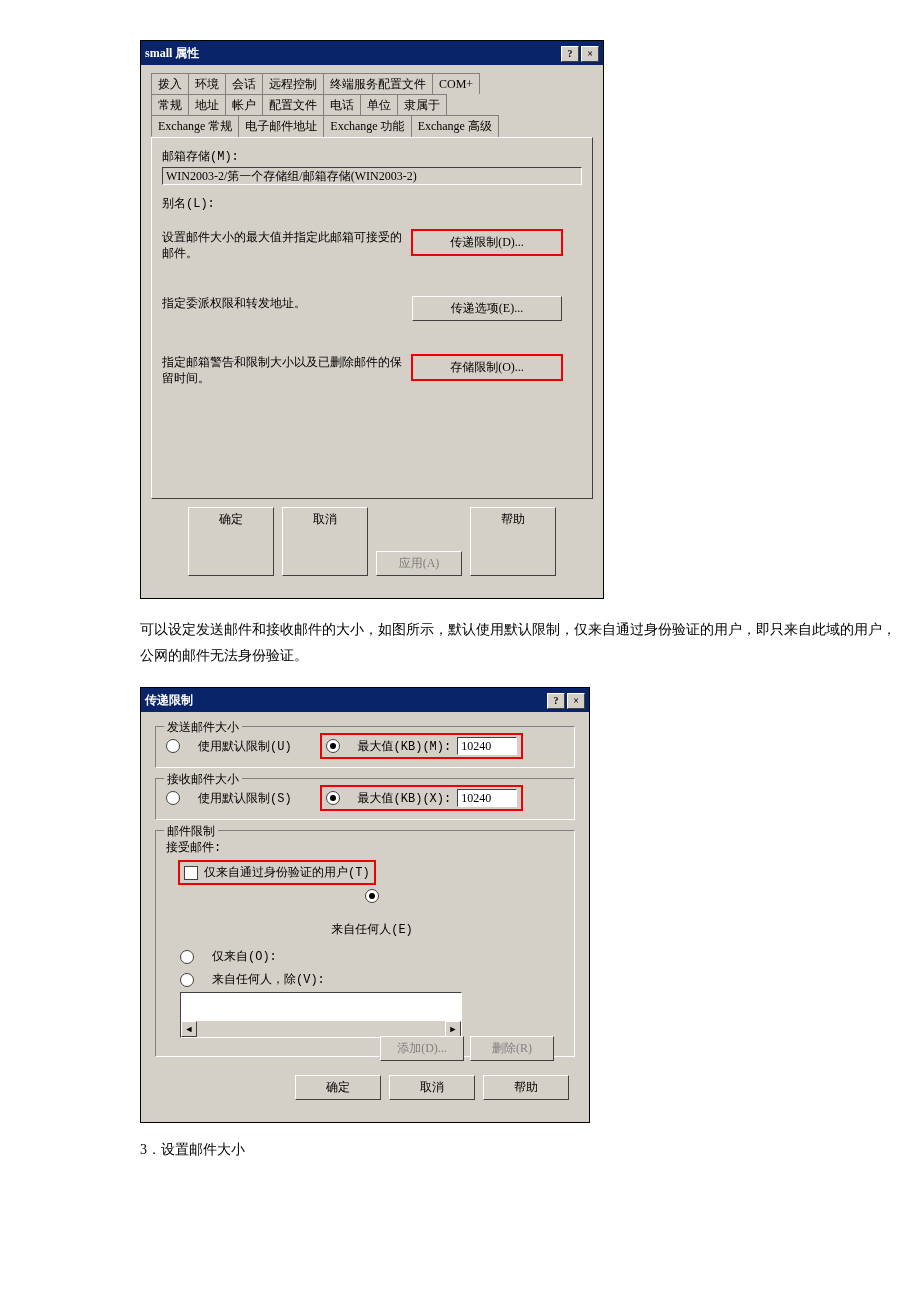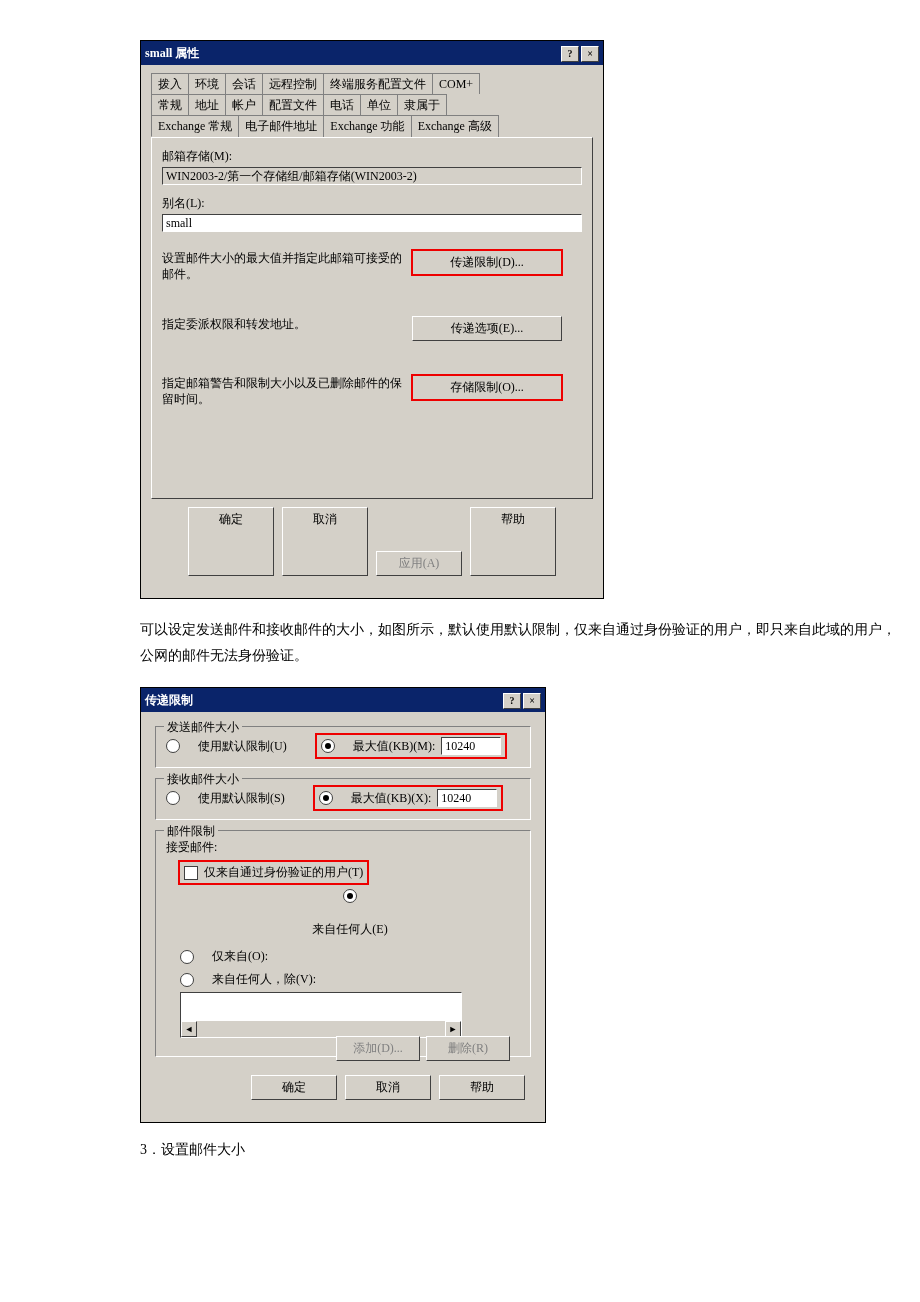--- a/index.html
+++ b/index.html
@@ -4,21 +4,21 @@
 <style>
   body { margin:0; background:#fff; font-family:"Microsoft YaHei","SimSun",Tahoma,sans-serif; font-size:12px; color:#000; width:920px; }
   .page { padding:40px 60px 40px 140px; }
   .dlg { border:1px solid #000; background:#D4D0C8; width:464px; box-sizing:border-box; margin-bottom:18px;}
   .titlebar { background:#0A246A; color:#fff; font-weight:bold; padding:3px 4px; display:flex; align-items:flex-end; height:18px;}
   .titlebar .title { font-family:"SimSun",Tahoma; font-size:12px; }
   .tbtns { margin-left:auto; display:flex;}
   .tbtn { width:16px; height:14px; background:#D4D0C8; border:1px solid #fff; border-right-color:#404040; border-bottom-color:#404040; margin-left:2px; font-family:Tahoma; font-size:10px; font-weight:bold; color:#000; display:flex;align-items:center;justify-content:center;line-height:1;}
   .client { padding:8px 10px 10px 10px; }
   .panel { border-left:1px solid #fff; border-top:1px solid #fff; border-right:1px solid #404040; border-bottom:1px solid #404040; padding:10px 10px 30px 10px; min-height:320px; position:relative;}
-  .lbl { font-family:Liberation Serif, serif; font-size:12px; }
+  .lbl { font-family:Liberation Mono, monospace; font-size:12px; }
   .txt { border:1px solid #404040; border-right-color:#fff; border-bottom-color:#fff; background:#fff; padding:1px 3px; font-family:"SimSun"; font-size:12px; width:100%; box-sizing:border-box; height:18px; line-height:14px;}
   .txt.ro { background:#D4D0C8; color:#000; }
   .row { margin-bottom:10px;}
   .desc-row { display:flex; align-items:flex-start; margin-top:18px; margin-bottom:34px;}
   .desc-row .lbl { width:250px; line-height:16px;}
   .btn3d { border:1px solid #fff; border-right-color:#404040; border-bottom-color:#404040; background:#D4D0C8; padding:3px 0; width:150px; text-align:center; font-family:"SimSun"; font-size:12px; box-sizing:border-box;}
   .btn3d.red { outline:2px solid #E00; outline-offset:-1px;}
   .btn3d.sm { width:84px;}
   .btn3d.dis { color:#808080;margin-top:44px;}
   .dlg-buttons { display:flex; justify-content:center; gap:8px; padding:8px 0 12px 0;}
@@ -84,21 +84,20 @@
         </div>
       </div>
 
       <div class="panel">
         <div class="row">
           <div class="lbl">邮箱存储(M):</div>
           <div class="txt ro" style="margin-top:2px;">WIN2003-2/第一个存储组/邮箱存储(WIN2003-2)</div>
         </div>
         <div class="row">
           <div class="lbl">别名(L):</div>
-          <input class="txt" style="margin-top: 2px;" value="small">
         </div>
 
         <div class="desc-row">
           <div class="lbl">设置邮件大小的最大值并指定此邮箱可接受的邮件。</div>
           <div class="btn3d red">传递限制(D)...</div>
         </div>
         <div class="desc-row">
           <div class="lbl">指定委派权限和转发地址。</div>
           <div class="btn3d">传递选项(E)...</div>
         </div>
@@ -112,21 +111,21 @@
         <div class="btn3d">确定</div>
         <div class="btn3d">取消</div>
         <div class="btn3d dis">应用(A)</div>
         <div class="btn3d">帮助</div>
       </div>
     </div>
   </div>
 
   <div class="para">可以设定发送邮件和接收邮件的大小，如图所示，默认使用默认限制，仅来自通过身份验证的用户，即只来自此域的用户，公网的邮件无法身份验证。</div>
 
-  <div class="dlg" style="width:406px;">
+  <div class="dlg" style="width:450px;">
     <div class="titlebar">
       <span class="title">传递限制</span>
       <div class="tbtns">
         <div class="tbtn">?</div>
         <div class="tbtn">×</div>
       </div>
     </div>
     <div class="client">
 
       <div class="group">

